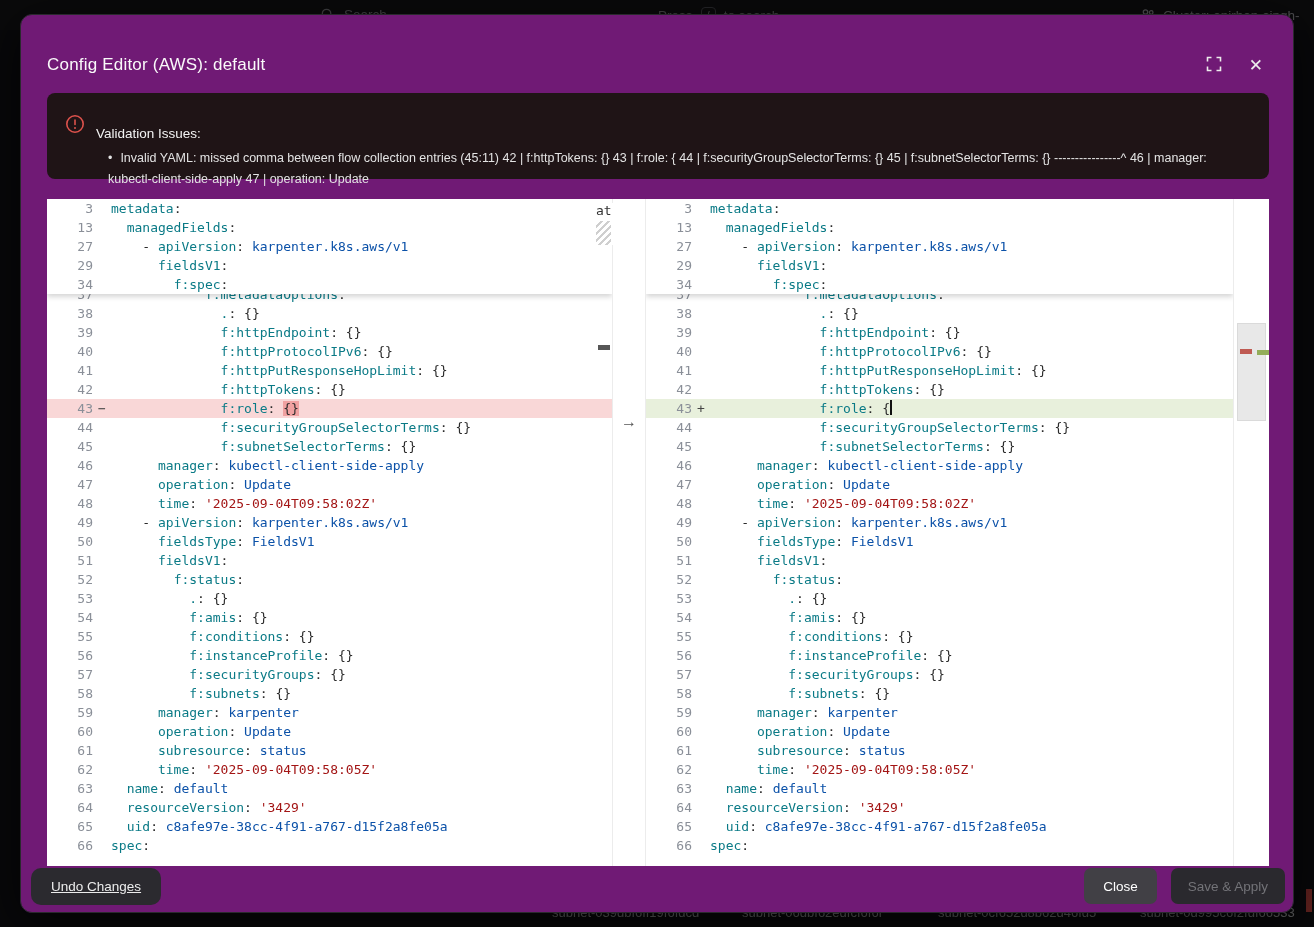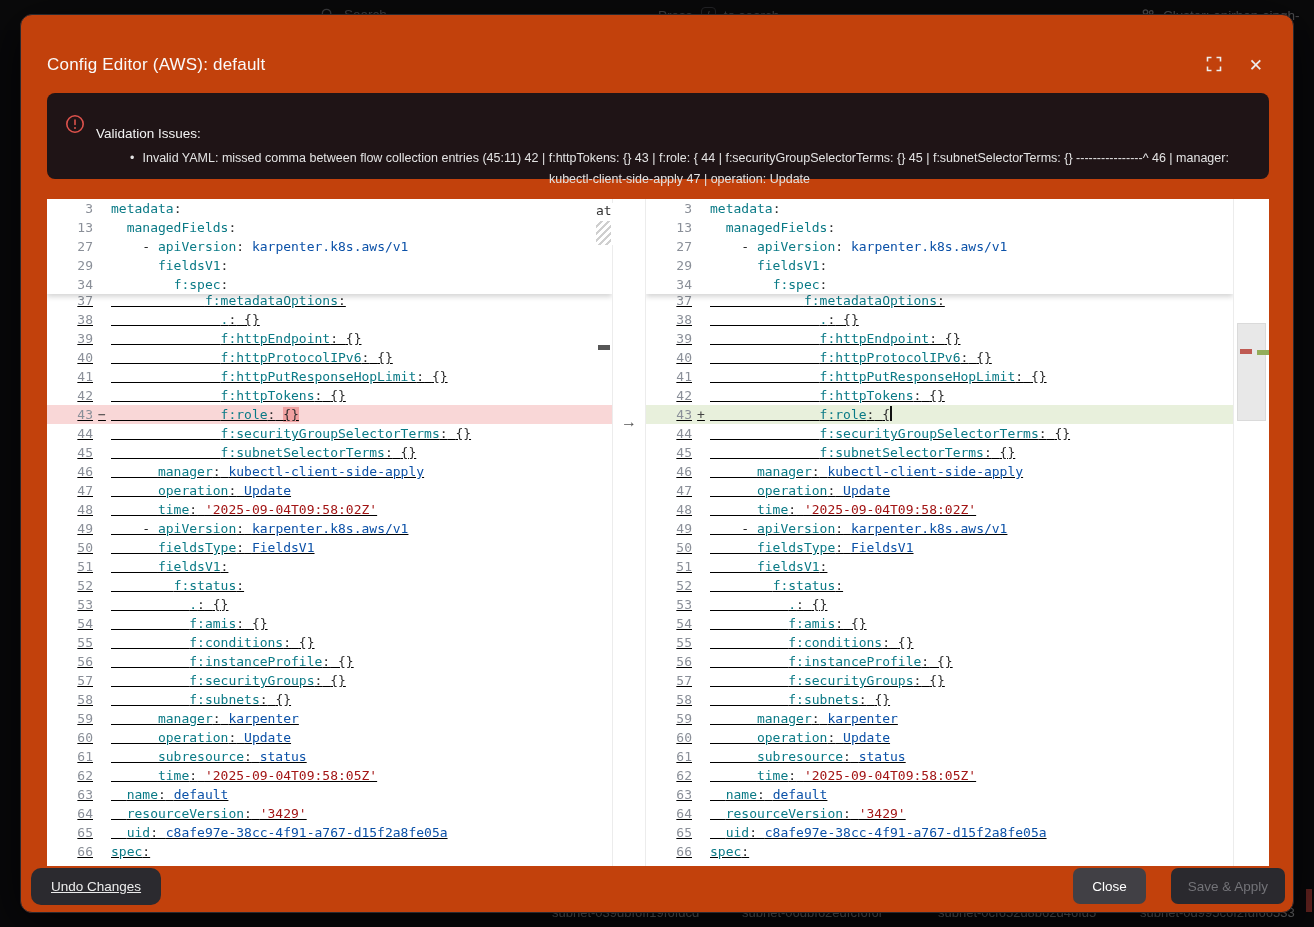--- a/index.html
+++ b/index.html
@@ -14,40 +14,40 @@
   .shortcut { position:absolute; left:658px; top:7px; display:flex; align-items:center; gap:8px; }
   .keycap { display:inline-block; border:1px solid #55555a; border-radius:4px; font-size:11.5px; line-height:15px; padding:0 5px; color:#9a9a9f; }
   .cluster { position:absolute; left:1140px; top:7px; display:flex; align-items:center; gap:7px; width:180px; overflow:hidden; white-space:nowrap; color:#a9a9ae; }
   .bgtable { position:absolute; left:0; bottom:4px; width:100%; height:18px; color:#c9cacd; font-size:13px; }
   .bgtable span { position:absolute; white-space:nowrap; }
   .c0{left:552px} .c1{left:742px} .c2{left:938px} .c3{left:1140px}
   .red-strip { position:absolute; right:2px; bottom:15px; width:6px; height:23px; background:#cf4a41; }
   .overlay { position:absolute; inset:0; background:rgba(0,0,0,.52); z-index:5; }
 
   
-  .modal { position:absolute; left:20px; top:14px; width:1274px; height:899px; background:#c2410c;
+  .modal { position:absolute; left:20px; top:14px; width:1274px; height:899px; background:#701a75;
            border:1px solid #2a292e; border-radius:12px; box-shadow:0 10px 50px rgba(0,0,0,.7); z-index:10; }
   .m-title { position:absolute; left:26px; top:40px; font-size:17px; font-weight:500; color:#fafafa; letter-spacing:.2px; }
   .win-btns { position:absolute; right:26px; top:36px; display:flex; gap:18px; align-items:center; }
   .icon-btn { background:none; border:none; color:#ececec; cursor:pointer; padding:4px; font-size:17px; line-height:1; }
 
   .validation { position:absolute; left:26px; top:78px; width:1222px; height:86px; background:#1f1416; border-radius:8px; padding:13px 18px; }
   .v-head { display:flex; align-items:center; gap:11px; }
   .v-title { font-size:13.5px; color:#f3f3f3;margin-top:20px; }
-  .v-msg { margin:7px 0 0 43px; font-size:12.5px; color:#e3e3e3; line-height:21px; max-width:1143px;text-align:center; }
+  .v-msg { margin:7px 0 0 43px; font-size:12.5px; color:#e3e3e3; line-height:21px; max-width:1143px; }
   .v-bullet { margin-right:8px; }
 
   
   .editor { position:absolute; left:26px; top:184px; width:1222px; height:667px; background:#fff; display:flex; overflow:hidden; }
   .pane { position:relative; overflow:hidden; height:100%; background:#fff; }
   .pane.left { width:565px; }
   .pane.right { width:587px; }
   .sash { width:34px; position:relative; background:#fff; border-left:1px solid #ececec; border-right:1px solid #ececec; }
   .ruler { width:36px; position:relative; background:#fff; border-left:1px solid #ececec; }
-  .lines { position:absolute; left:0; right:0; top:91px; padding-top:1px;text-decoration:underline; }
+  .lines { position:absolute; left:0; right:0; top:85px; padding-top:1px; }
   .sticky { position:absolute; left:0; right:0; top:0; background:#fff; box-shadow:0 3px 5px rgba(0,0,0,.16); z-index:3; }
 
   .cl { display:flex; height:19px; line-height:19px; white-space:pre; font-family:"DejaVu Sans Mono",monospace; font-size:13px; color:var(--c-pun); }
   .num { flex:none; width:46px; text-align:right; color:#8a8f98; }
   .sign { flex:none; width:18px; text-align:center; color:#444; }
   .code { flex:1; overflow:hidden; }
   .k { color:var(--c-key); } .v { color:var(--c-val); } .s { color:var(--c-str); } .b { color:var(--c-pun); }
   .cl.removed { background:var(--c-rm); }
   .cl.removed .chg { background:var(--c-rmc); }
   .cl.added { background:var(--c-ad); }
@@ -58,21 +58,21 @@
   .slider { position:absolute; left:3px; right:3px; top:124px; height:98px; background:rgba(110,110,115,.16); border:1px solid rgba(0,0,0,.06); }
   .mk { position:absolute; width:12px; height:5px; }
   .mk.red { left:6px; top:150px; background:#bf5a52; }
   .mk.green { left:23px; top:151px; background:#93ad5a; }
   .frag { position:absolute; left:549px; top:4px; width:18px; z-index:6; font-family:"DejaVu Sans Mono",monospace; font-size:13px; color:#333; background:#fff; }
   .frag .stripes { margin-top:3px; width:15px; height:24px; background:repeating-linear-gradient(135deg,#ffffff 0 3px,#cfcfcf 3px 5px); }
 
   
   .btn { font-family:"Liberation Sans",sans-serif; font-size:13.5px; border:none; border-radius:7px; cursor:pointer; }
   .undo { position:absolute; left:10px; bottom:7px; height:37px; padding:8px 20px; background:#2b2a2f; color:#ececec; border-radius:10px;text-decoration:underline; }
-  .footer-right { position:absolute; right:8px; bottom:8px; display:flex; gap:25px; }
+  .footer-right { position:absolute; right:8px; bottom:8px; display:flex; gap:14px; }
   .closeb { height:36px; padding:0 19px; background:#414045; color:#ffffff; }
   .save { height:36px; padding:6px 17px; background:#2a292e; color:#737378; cursor:default; }
 </style>
 </head>
 <body>
 
 <div class="page">
   <div class="topbar">
     <div class="search-box">
       <svg width="15" height="15" viewBox="0 0 16 16">

